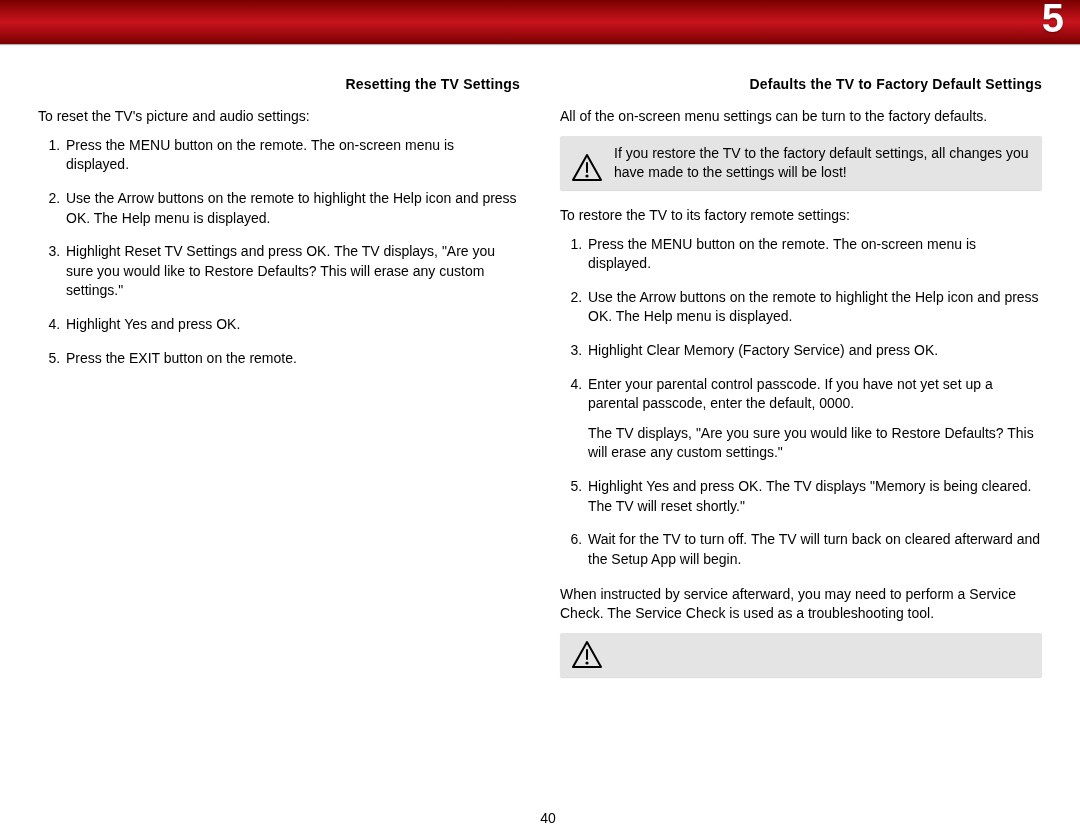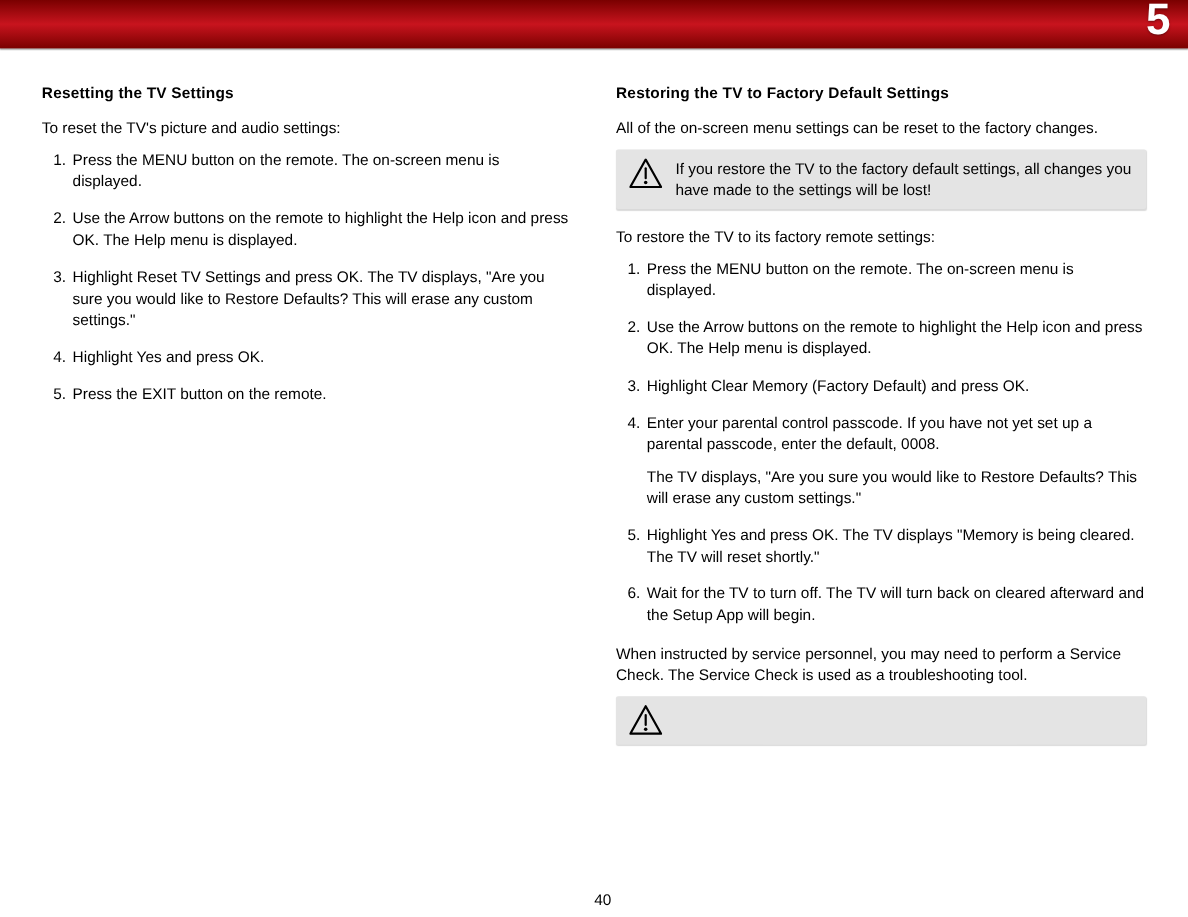--- a/index.html
+++ b/index.html
@@ -33,39 +33,40 @@
     display: flex;
     padding: 32px 38px 0 38px;
     gap: 40px;
   }
   .col { flex: 1; min-width: 0; }
   .section-title {
     font-weight: bold;
     font-size: 14px;
     margin-bottom: 4px;
     letter-spacing: .2px;
+    text-align: right;
   }
   p.body { margin-bottom: 10px; line-height: 1.35; margin-top: 15px; }
   p.body.justify { text-align: justify; }
   ol {
     list-style-position: outside;
     padding-left: 26px;
     margin-bottom: 16px;
   }
   ol li {
     margin-bottom: 14px;
     line-height: 1.4;
     padding-left: 2px;
   }
   ol li .sub { display:block; margin-top:10px; }
   b { font-weight: normal; }
 
   .warning {
     display: flex;
-    align-items: flex-start;
+    align-items: flex-end;
     background: #e4e4e4;
     border-radius: 2px;
     padding: 8px 12px;
     margin: 8px 0 16px 0;
     box-shadow: 0 1px 1px rgba(0,0,0,.15);
   }
   .warn-icon {
     flex: 0 0 auto;
     margin-right: 12px;
   }
@@ -98,46 +99,46 @@
     <ol>
       <li>Press the <b>MENU</b> button on the remote. The on-screen menu is displayed.</li>
       <li>Use the <b>Arrow</b> buttons on the remote to highlight the <b>Help</b> icon and press <b>OK</b>. The Help menu is displayed.</li>
       <li>Highlight <b>Reset TV Settings</b> and press <b>OK</b>. The TV displays, "Are you sure you would like to Restore Defaults? This will erase any custom settings."</li>
       <li>Highlight <b>Yes</b> and press <b>OK</b>.</li>
       <li>Press the <b>EXIT</b> button on the remote.</li>
     </ol>
   </div>
 
   <div class="col">
-    <div class="section-title">Restoring the TV to Factory Default Settings</div>
-    <p class="body justify">All of the on-screen menu settings can be reset to the factory changes.</p>
+    <div class="section-title">Defaults the TV to Factory Default Settings</div>
+    <p class="body justify">All of the on-screen menu settings can be turn to the factory defaults.</p>
 
     <div class="warning">
       <span class="warn-icon">
         <svg class="tri" width="30" height="28" viewBox="0 0 30 28">
           <path d="M15 1 L29 26 L1 26 Z" fill="none" stroke="#000" stroke-width="2" stroke-linejoin="round"></path>
           <line x1="15" y1="9" x2="15" y2="18" stroke="#000" stroke-width="2" stroke-linecap="round"></line>
           <circle cx="15" cy="22" r="1.6" fill="#000"></circle>
         </svg>
       </span>
       <span class="warn-text">If you restore the TV to the factory default settings, all changes you have made to the settings will be lost!</span>
     </div>
 
     <p class="body">To restore the TV to its factory remote settings:</p>
 
     <ol>
       <li>Press the <b>MENU</b> button on the remote. The on-screen menu is displayed.</li>
       <li>Use the <b>Arrow</b> buttons on the remote to highlight the <b>Help</b> icon and press <b>OK</b>. The Help menu is displayed.</li>
-      <li>Highlight <b>Clear Memory (Factory Default)</b> and press <b>OK</b>.</li>
-      <li>Enter your parental control passcode. If you have not yet set up a parental passcode, enter the default, <b>0008</b>.<span class="sub">The TV displays, "Are you sure you would like to Restore Defaults? This will erase any custom settings."</span></li>
+      <li>Highlight <b>Clear Memory (Factory Service)</b> and press <b>OK</b>.</li>
+      <li>Enter your parental control passcode. If you have not yet set up a parental passcode, enter the default, <b>0000</b>.<span class="sub">The TV displays, "Are you sure you would like to Restore Defaults? This will erase any custom settings."</span></li>
       <li>Highlight <b>Yes</b> and press <b>OK</b>. The TV displays "Memory is being cleared. The TV will reset shortly."</li>
       <li>Wait for the TV to turn off. The TV will turn back on cleared afterward and the Setup App will begin.</li>
     </ol>
 
-    <p class="body">When instructed by service personnel, you may need to perform a Service Check. The Service Check is used as a troubleshooting tool.</p>
+    <p class="body">When instructed by service afterward, you may need to perform a Service Check. The Service Check is used as a troubleshooting tool.</p>
 
     <div class="warning">
       <span class="warn-icon">
         <svg class="tri" width="30" height="28" viewBox="0 0 30 28">
           <path d="M15 1 L29 26 L1 26 Z" fill="none" stroke="#000" stroke-width="2" stroke-linejoin="round"></path>
           <line x1="15" y1="9" x2="15" y2="18" stroke="#000" stroke-width="2" stroke-linecap="round"></line>
           <circle cx="15" cy="22" r="1.6" fill="#000"></circle>
         </svg>
       </span>
     </div>

